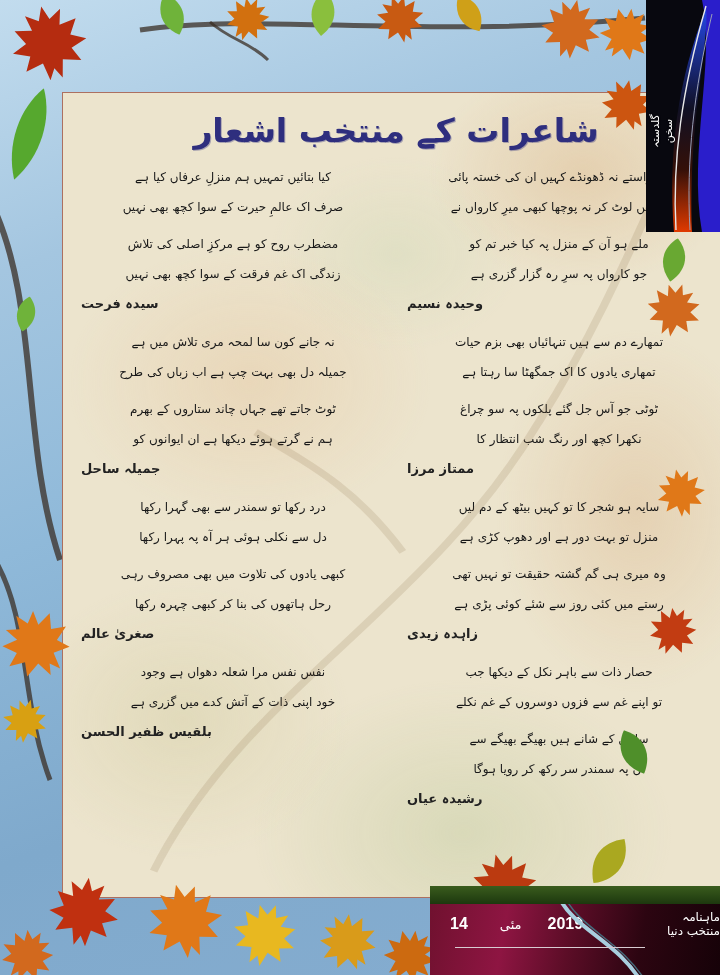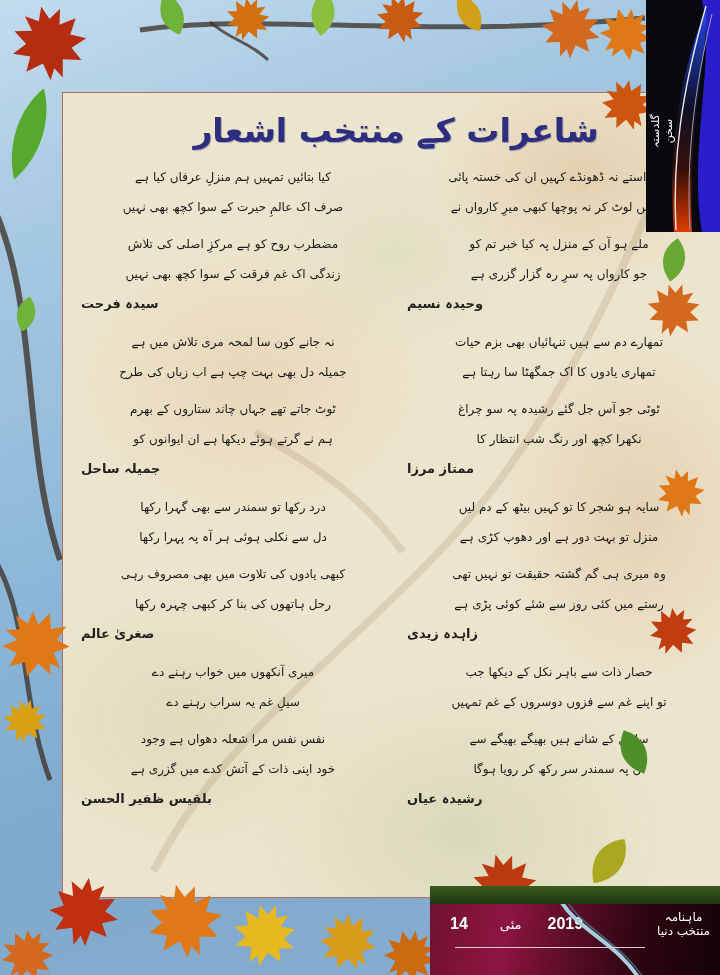--- a/index.html
+++ b/index.html
@@ -60,21 +60,21 @@
     position:absolute;left:430px;top:886px;width:290px;height:22px;
     background:linear-gradient(#3a5c1d,#16300b);
   }
   .footer{
     position:absolute;left:430px;top:904px;width:290px;height:71px;
     background:
       linear-gradient(100deg, #70112f 0%, #8e1542 26%, #5c0d27 48%, #2c0511 72%, #160208 100%);
     overflow:hidden;
   }
   .footer-row{
-    position:relative;display:flex;align-items:center;height:40px;color:#fff;text-align:center;
+    position:relative;display:flex;align-items:center;height:40px;color:#fff;
   }
   .pg-num{font-family:"Liberation Sans",sans-serif;font-weight:bold;font-size:16px;margin-left:20px;}
   .ft-month{direction:rtl;font-size:13px;margin-left:32px;}
   .ft-year{font-family:"Liberation Sans",sans-serif;font-weight:bold;font-size:16px;margin-left:26px;}
   .ft-mag{direction:rtl;font-size:12px;margin-left:64px;}
   .footer-line{position:absolute;left:25px;top:43px;width:190px;height:1px;background:#d8ccd2;}
   .swoosh{position:absolute;left:118px;top:-4px;width:120px;height:80px;}
 </style>
 </head>
 <body>
@@ -121,40 +121,40 @@
           <div class="verse">جو کارواں پہ سرِ رہ گزار گزری ہے</div>
         </div>
         <div class="poet">وحیدہ نسیم</div>
       </div>
       <div class="section">
         <div class="couplet">
           <div class="verse">تمھارے دم سے ہیں تنہائیاں بھی بزم حیات</div>
           <div class="verse">تمھاری یادوں کا اک جمگھٹا سا رہتا ہے</div>
         </div>
         <div class="couplet">
-          <div class="verse">ٹوٹی جو آس جل گئے رشیدہ پہ سو چراغ</div>
+          <div class="verse">ٹوٹی جو آس جل گئے پلکوں پہ سو چراغ</div>
           <div class="verse">نکھرا کچھ اور رنگ شب انتظار کا</div>
         </div>
         <div class="poet">ممتاز مرزا</div>
       </div>
       <div class="section">
         <div class="couplet">
           <div class="verse">سایہ ہو شجر کا تو کہیں بیٹھ کے دم لیں</div>
           <div class="verse">منزل تو بہت دور ہے اور دھوپ کڑی ہے</div>
         </div>
         <div class="couplet">
           <div class="verse">وہ میری ہی گم گشتہ حقیقت تو نہیں تھی</div>
           <div class="verse">رستے میں کئی روز سے شئے کوئی پڑی ہے</div>
         </div>
         <div class="poet">زاہدہ زیدی</div>
       </div>
       <div class="section">
         <div class="couplet">
           <div class="verse">حصار ذات سے باہر نکل کے دیکھا جب</div>
-          <div class="verse">تو اپنے غم سے فزوں دوسروں کے غم تمہیں</div>
+          <div class="verse">تو اپنے غم سے فزوں دوسروں کے غم نکلے</div>
         </div>
         <div class="couplet">
           <div class="verse">ساحل کے شانے ہیں بھیگے بھیگے سے</div>
           <div class="verse">ان پہ سمندر سر رکھ کر رویا ہوگا</div>
         </div>
         <div class="poet">رشیدہ عیاں</div>
       </div>
     </div>
 
     <div class="col">
@@ -185,24 +185,20 @@
           <div class="verse">درد رکھا تو سمندر سے بھی گہرا رکھا</div>
           <div class="verse">دل سے نکلی ہوئی ہر آہ پہ پہرا رکھا</div>
         </div>
         <div class="couplet">
           <div class="verse">کبھی یادوں کی تلاوت میں بھی مصروف رہی</div>
           <div class="verse">رحل ہاتھوں کی بنا کر کبھی چہرہ رکھا</div>
         </div>
         <div class="poet">صغریٰ عالم</div>
       </div>
       <div class="section">
-        <div class="couplet">
-          <div class="verse">میری آنکھوں میں خواب رہنے دے</div>
-          <div class="verse">سیلِ غم یہ سراب رہنے دے</div>
-        </div>
         <div class="couplet">
           <div class="verse">نفس نفس مرا شعلہ دھواں ہے وجود</div>
           <div class="verse">خود اپنی ذات کے آتش کدے میں گزری ہے</div>
         </div>
         <div class="poet">بلقیس ظفیر الحسن</div>
       </div>
     </div>
   </div>
 </div>
 

